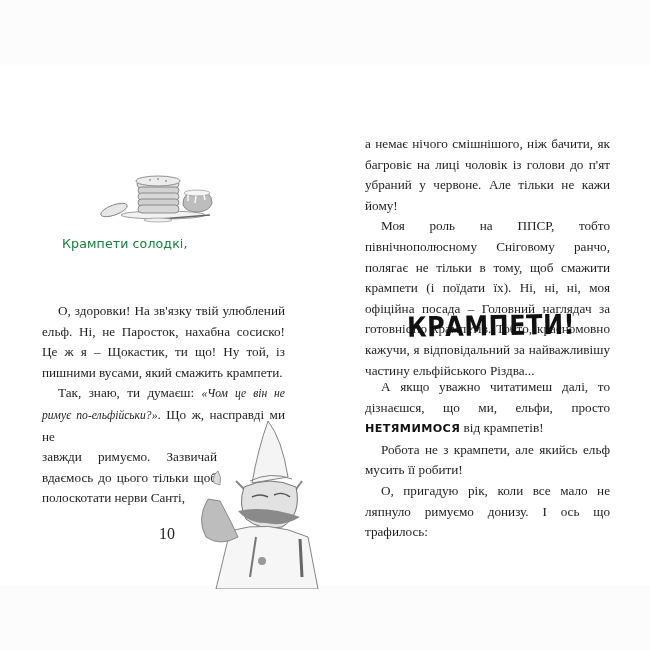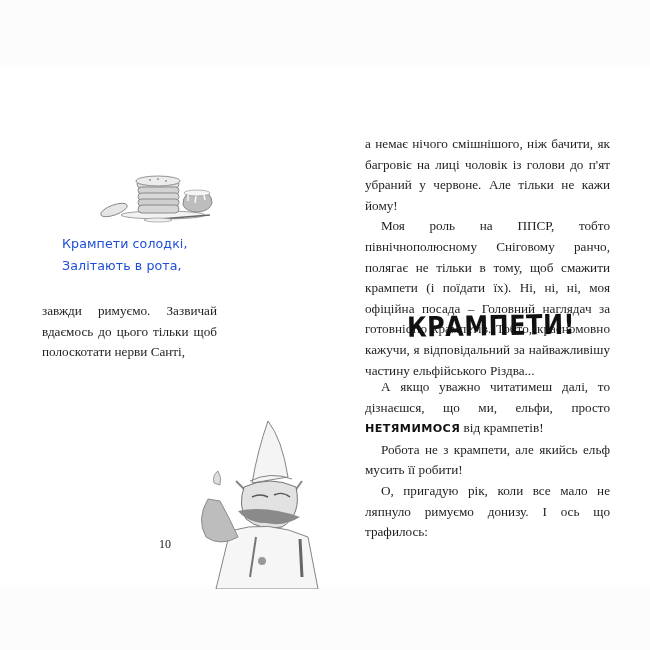--- a/index.html
+++ b/index.html
@@ -24,35 +24,35 @@
     }
     .text p { margin: 0; text-indent: 16px; }
     .text p.noindent { text-indent: 0; }
 
     
     .crumpet-illustration { position: absolute; left: 100px; top: 100px; width: 135px; height: 58px; }
 
     .poem {
       position: absolute; left: 62px; top: 168px;
       font-family: "DejaVu Sans", "Liberation Sans", sans-serif;
-      font-size: 12.6px; line-height: 22px; color: #1d4ed8; letter-spacing: 0.1px;
+      font-size: 12.6px; line-height: 22px; color: #15803d; letter-spacing: 0.1px;
     }
     .poem div { white-space: nowrap; }
 
     .left-body { position: absolute; left: 42px; top: 236px; width: 243px; }
     .left-body .wide { width: 243px; }
     .left-body .narrow { width: 175px; }
 
     .italic-quote { font-style: italic; font-size: 11.6px; }
 
     .elf-illustration { position: absolute; left: 190px; top: 354px; width: 145px; height: 170px; }
 
     .page-number {
       position: absolute; font-family: "Liberation Serif", "DejaVu Serif", serif;
-      font-size: 12px; color: #222; margin-top: 12px;
+      font-size: 16px; color: #222;
     }
     .pn-left { left: 159px; top: 460px; }
 
     .right-body-top { position: absolute; left: 40px; top: 69px; width: 245px; }
     .headline {
       position: absolute; left: 82px; top: 247px;
       font-family: "DejaVu Sans", "Liberation Sans", sans-serif;
       font-weight: bold; font-size: 24px; letter-spacing: 0.5px; color: #111;
       transform: rotate(-1deg) scaleY(1.15);
     }
@@ -85,24 +85,25 @@
       <ellipse cx="14" cy="45" rx="14" ry="5" transform="rotate(-20 14 45)" fill="#e6e6e6" stroke="#777" stroke-width="0.8"></ellipse>
       <path d="M83 40 Q82 27 98 26 Q112 26 112 38 Q110 46 98 47 Q86 47 83 40 Z" fill="#bdbdbd" stroke="#777" stroke-width="0.8"></path>
       <ellipse cx="97" cy="28" rx="13" ry="3" fill="#f5f5f5" stroke="#888" stroke-width="0.6"></ellipse>
       <path d="M88 30 L88 36 M96 31 L95 38 M104 30 L105 35" stroke="#f7f7f7" stroke-width="1.5"></path>
       <line x1="48" y1="55" x2="110" y2="50" stroke="#666" stroke-width="1.6"></line>
       <ellipse cx="58" cy="55" rx="14" ry="2" fill="#f0f0f0" stroke="#888" stroke-width="0.6"></ellipse>
     </svg>
 
     <div class="poem">
       <div>Крампети солодкі,</div>
-      <div>Залітають в рота,</div>
     </div>
 
     <div class="left-body text">
+      <p class="wide">О, здоровки! На зв'язку твій улюблений ельф. Ні, не Паросток, нахабна сосиско! Це ж я – Щокастик, ти що! Ну той, із пишними вусами, який смажить крампети.</p>
+      <p class="wide"><span>Так, знаю, ти думаєш: </span><span class="italic-quote">«Чом це він не римує по-ельфійськи?»</span><span>. Що ж, насправді ми не</span></p>
       <p class="narrow noindent">завжди римуємо. Зазвичай вдаємось до цього тільки щоб полоскотати нерви Санті,</p>
     </div>
 
     <svg class="elf-illustration" viewBox="0 0 145 170">
       <path d="M78 2 Q92 20 98 58 L62 64 Q68 30 78 2 Z" fill="#f4f4f4" stroke="#777" stroke-width="0.9"></path>
       <path d="M60 62 Q80 52 102 60" fill="none" stroke="#777" stroke-width="0.9"></path>
       <path d="M46 62 L58 74 M112 62 L102 76" stroke="#888" stroke-width="2"></path>
       <path d="M54 68 Q80 56 106 68 Q112 96 92 108 Q70 112 56 100 Q48 86 54 68 Z" fill="#e2e2e2" stroke="#666" stroke-width="0.9"></path>
       <path d="M48 92 Q76 86 110 98 Q94 108 76 104 Q58 104 48 92 Z" fill="#8a8a8a"></path>
       <path d="M62 78 Q70 74 78 78 M84 76 Q92 72 100 78" fill="none" stroke="#555" stroke-width="1.4"></path>

